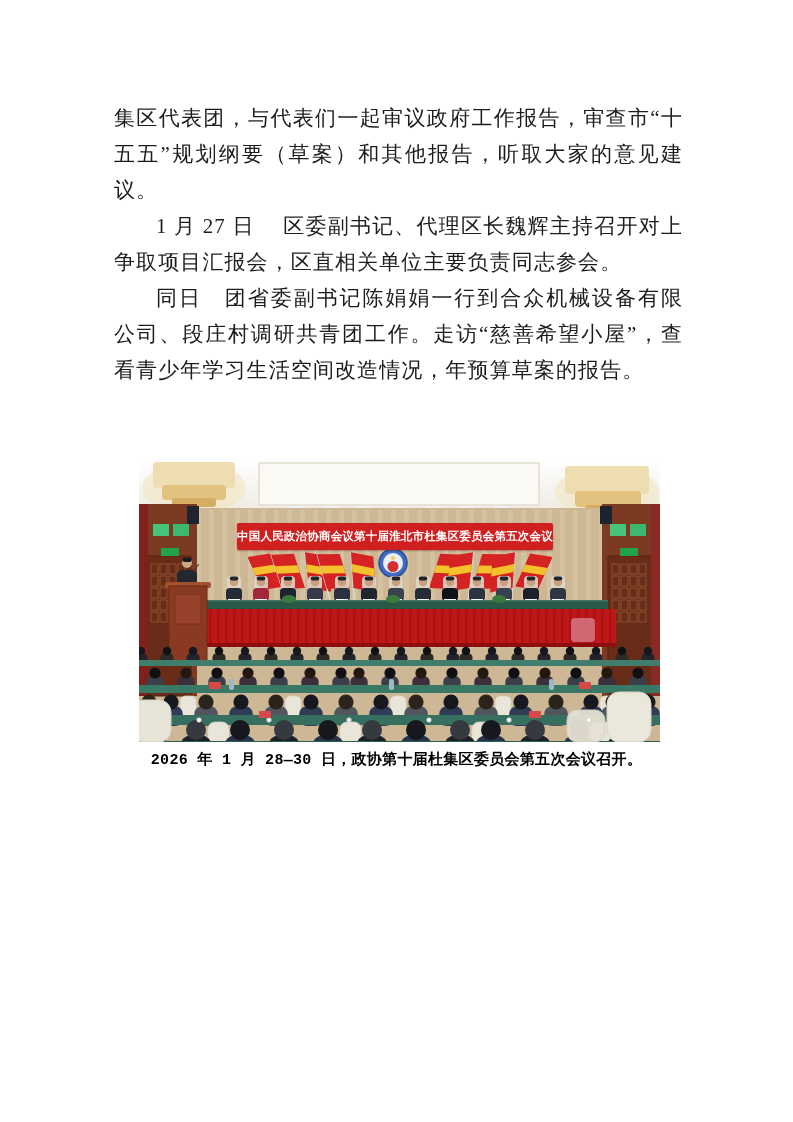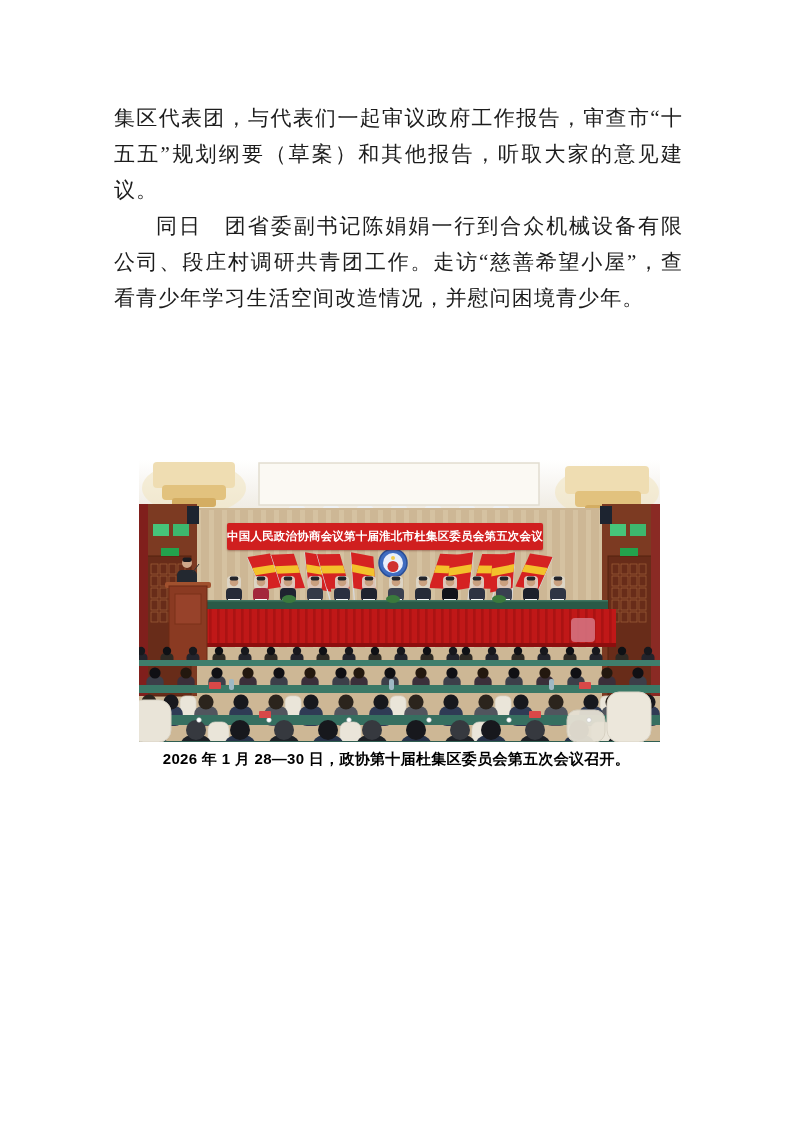--- a/index.html
+++ b/index.html
@@ -12,46 +12,47 @@
   #block2{top:781px;}
   .para{
     margin:0;font-size:21px;line-height:36px;letter-spacing:1.1px;
     text-align:justify;text-justify:inter-ideograph;color:#1c1c1c;
   }
   .para.indent{text-indent:2em;}
   .photo-fig{position:absolute;left:139px;top:460px;width:521px;height:282px;margin:0;padding:0;}
   .photo{position:relative;width:521px;height:282px;overflow:hidden;background:#cdb795;}
   .photo svg{display:block;}
   .banner-overlay{
-    position:absolute;left:88px;top:63px;width:316px;height:27px;background:#d01f1f;
+    position:absolute;left:98px;top:63px;width:316px;height:27px;background:#d01f1f;
     border-radius:2px;display:flex;align-items:center;justify-content:center;
     box-shadow:0 1px 2px rgba(80,0,0,.35);
   }
   .banner-overlay span{
     font-family:"Liberation Sans","DejaVu Sans",sans-serif;font-weight:700;
     font-size:11.5px;color:#ffffff;letter-spacing:.2px;white-space:nowrap;
   }
   .caption{
     position:absolute;left:0;right:0;top:750px;text-align:center;
-    font-family:Liberation Sans, sans-serif;font-weight:700;
+    font-family:Liberation Mono, monospace;font-weight:700;
     font-size:15px;letter-spacing:.3px;color:#000;
   }
   .pagenum{
     position:absolute;left:0;right:0;top:1014px;text-align:center;
     font-size:19px;letter-spacing:1px;color:#111;
   }
 </style>
 </head>
 <body>
 
 <div class="page">
 
   <div class="textblock" id="block1">
     <p class="para">集区代表团，与代表们一起审议政府工作报告，审查市“十五五”规划纲要（草案）和其他报告，听取大家的意见建议。</p>
-    <p class="para indent">同日　团省委副书记陈娟娟一行到合众机械设备有限公司、段庄村调研共青团工作。走访“慈善希望小屋”，查看青少年学习生活空间改造情况，并慰问困境青少年。</p>
+    <p class="para indent">1 月 27 日　 区委副书记、代理区长魏辉主持召开对上争取项目汇报会，区直相关单位主要负责同志参会。</p>
+    <p class="para indent">同日　团省委副书记陈娟娟一行到合众机械设备有限公司、段庄村调研共青团工作。走访“慈善希望小屋”，查看青少年学习生活空间改造情况，年预算草案的报告。</p>
   </div>
 
   <figure class="photo-fig">
     <div class="photo">
       <svg id="scene" width="521" height="282" viewBox="0 0 521 282">
         <defs>
           <linearGradient id="ceil" x1="0" y1="0" x2="0" y2="1">
             <stop offset="0" stop-color="#ffffff"></stop>
             <stop offset="1" stop-color="#ece7dd"></stop>
           </linearGradient>

